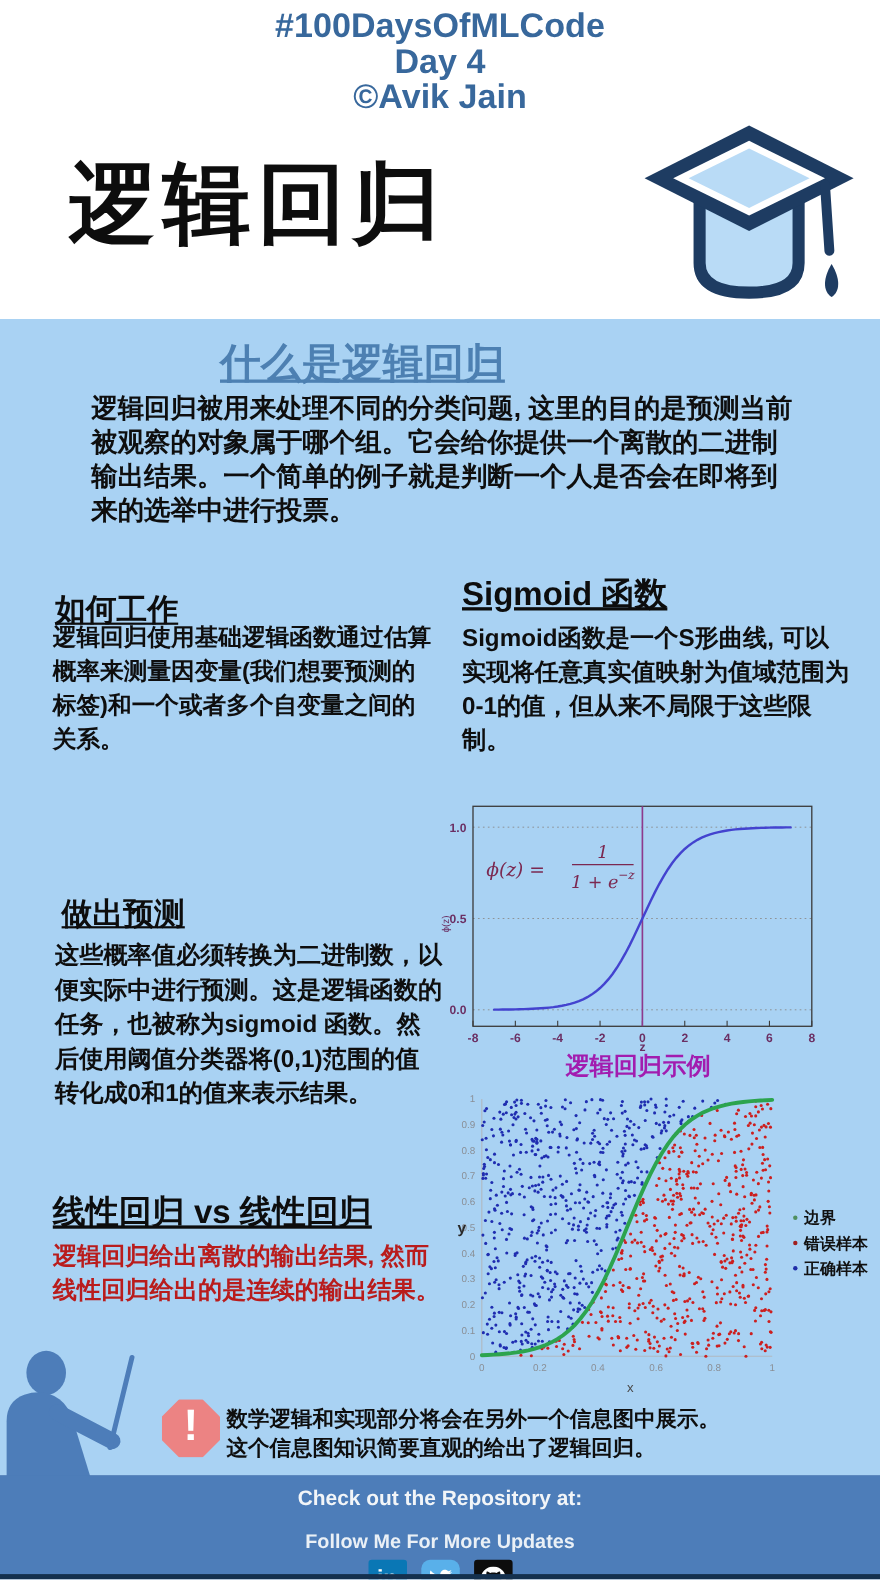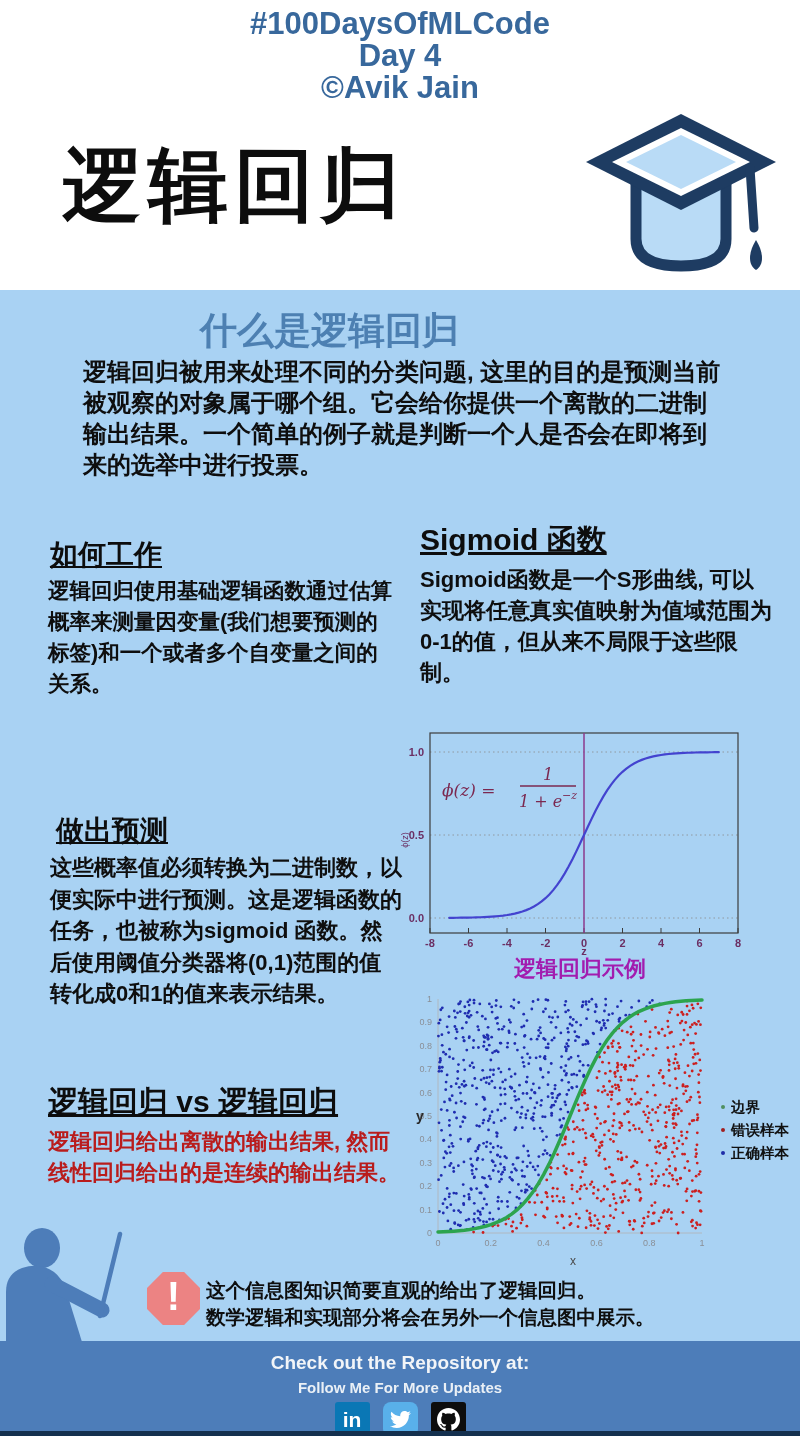--- a/index.html
+++ b/index.html
@@ -2,39 +2,39 @@
 <html><head>
 <meta charset="utf-8">
 <style>
   html,body{margin:0;padding:0;}
   body{font-family:"Liberation Sans","DejaVu Sans",sans-serif;}
   .page{position:relative;width:800px;height:1436px;background:#ffffff;overflow:hidden;}
   .abs{position:absolute;}
   .blue-bg{top:290px;left:0;width:800px;height:1051px;background:#a9d2f3;}
   .top-meta{top:8px;left:0;width:800px;text-align:center;color:#38689c;font-weight:700;font-size:31px;line-height:32px;}
   .main-title{left:62px;top:146px;font-size:80px;font-weight:900;color:#0d0d0d;letter-spacing:6px;line-height:1;}
-  .intro-heading{top:306px;left:0;width:659px;text-align:center;font-size:37px;font-weight:700;color:#4d80b2;}
+  .intro-heading{top:306px;left:0;width:659px;text-align:center;font-size:37px;font-weight:700;color:#4d80b2;text-decoration:underline;}
   .intro-body{left:83px;top:356px;width:640px;font-size:24px;font-weight:700;color:#0e0e0e;line-height:31px;}
   .sec-heading{font-weight:700;color:#0d0d0d;text-decoration:underline;}
   .how-heading{left:50px;top:536px;font-size:28px;}
-  .how-body{left:48px;top:576px;width:346px;font-size:21.5px;font-weight:700;line-height:31px;color:#0e0e0e;}
+  .how-body{left:48px;top:564px;width:346px;font-size:21.5px;font-weight:700;line-height:31px;color:#0e0e0e;}
   .sig-heading{left:420px;top:520px;font-size:30px;}
   .sig-body{left:420px;top:564px;width:354px;font-size:22px;font-weight:700;line-height:31px;color:#0e0e0e;}
   .pred-heading{left:56px;top:812px;font-size:28px;}
   .pred-body{left:50px;top:852px;width:352px;font-size:22px;font-weight:700;line-height:31.5px;color:#0e0e0e;}
   .chart-caption{left:400px;top:954px;width:360px;text-align:center;font-size:22px;font-weight:700;color:#a21caf;}
   .vs-heading{left:48px;top:1082px;font-size:30px;}
   .vs-body{left:48px;top:1126px;width:354px;font-size:22px;font-weight:700;line-height:31px;color:#b91c1c;}
   .octagon{left:147px;top:1272px;width:53px;height:53px;background:#ec8383;
     clip-path:polygon(30% 0%,70% 0%,100% 30%,100% 70%,70% 100%,30% 100%,0% 70%,0% 30%);
     display:flex;align-items:center;justify-content:center;color:#ffffff;font-size:40px;font-weight:900;}
   .note{left:206px;top:1277px;width:480px;font-size:19.5px;font-weight:700;color:#0e0e0e;line-height:27px;}
   .footer{top:1341px;left:0;width:800px;height:95px;background:#4d7db9;display:flex;flex-direction:column;align-items:center;}
   .repo-row{margin-top:11px;display:flex;gap:22px;font-size:19px;font-weight:700;color:#f2f5f8;}
-  .follow{margin-top:5px;font-size:15px;font-weight:700;color:#eaf0f6;}
+  .follow{margin-top:17px;font-size:18px;font-weight:700;color:#eaf0f6;}
   .icons{margin-top:6px;display:flex;gap:13px;}
   .icon-box{width:35px;height:35px;display:flex;align-items:center;justify-content:center;}
   .li{background:#0a77b5;border-radius:3px;color:#ffffff;font-weight:800;font-size:21px;}
   .tw{background:#59b0ea;border-radius:8px;}
   .gh{background:#0d0d0d;border-radius:3px;}
   .bottom-strip{top:1431px;left:0;width:800px;height:5px;background:#14304e;}
   svg text{font-family:"Liberation Sans","DejaVu Sans",sans-serif;}
   .formula-text{font-family:"DejaVu Serif","Liberation Serif",serif;font-style:italic;}
 </style>
 </head>
@@ -1286,36 +1286,36 @@
       <circle cx="270.27498227730393" cy="155.22268371935934" r="1.4" fill="#cc1f1f"></circle>
       <polyline points="35,249.04758777448032 40.28,248.8144087359689 45.56,248.5245019347634 50.84,248.16426461087337 56.120000000000005,247.716940243855 61.400000000000006,247.16194621367984 66.68,246.47409038432127 71.96000000000001,245.62267667068102 77.24000000000001,244.57051247391928 82.52,243.27285195318964 87.8,241.67634171020313 93.07999999999998,239.71808319730292 98.35999999999999,237.32499208739077 103.63999999999999,234.4137196754288 108.91999999999999,230.89150022198686 114.2,226.65838554599367 119.48,221.61139193333358 124.76,215.65106048647652 130.04000000000002,208.6907457016867 135.32000000000002,200.66851932620716 140.60000000000002,191.5608647092575 145.88000000000002,181.39639973589476 151.16000000000003,170.26693089762415 156.44000000000005,158.33261319468428 161.72000000000003,145.81834101508815 167.00000000000003,132.99999999999994 172.28000000000003,120.18165898491168 177.56000000000003,107.66738680531552 182.84000000000003,95.73306910237574 188.12000000000006,84.6036002641051 193.40000000000006,74.43913529074237 198.68000000000006,65.33148067379273 203.96000000000006,57.30925429831322 209.24000000000007,50.34893951352339 214.52000000000007,44.388608066666364 219.80000000000007,39.34161445400625 225.08000000000007,35.10849977801311 230.3600000000001,31.58628032457119 235.6400000000001,28.675007912609175 240.9200000000001,26.281916802697054 246.2000000000001,24.32365828979681 251.4800000000001,22.727148046810328 256.7600000000001,21.429487526080692 262.0400000000001,20.377323329318955 267.3200000000001,19.52590961567867 272.60000000000014,18.838053786320188 277.8800000000001,18.28305975614498 283.16000000000014,17.835735389126597 288.44000000000017,17.475498065236593 293.72000000000014,17.185591264031103 299.0000000000001,16.95241222551968" fill="none" stroke="#2ca44e" stroke-width="3.5" stroke-linecap="round"></polyline>
       <circle cx="320" cy="124" r="2" fill="#4f8f5f"></circle>
       <text x="328" y="129" font-size="14.5" fill="#111111" font-weight="bold">边界</text>
       <circle cx="320" cy="147" r="2" fill="#a02020"></circle>
       <text x="328" y="152" font-size="14.5" fill="#111111" font-weight="bold">错误样本</text>
       <circle cx="320" cy="170" r="2" fill="#1f2da8"></circle>
       <text x="328" y="175" font-size="14.5" fill="#111111" font-weight="bold">正确样本</text>
     </svg>
 
-  <h3 class="abs sec-heading vs-heading" style="margin:0;">逻辑回归 vs 逻辑回归</h3>
+  <h3 class="abs sec-heading vs-heading" style="margin:0;">线性回归 vs 线性回归</h3>
   <p class="abs vs-body" style="margin:0;">逻辑回归给出离散的输出结果, 然而线性回归给出的是连续的输出结果。</p>
 
   <svg class="abs" style="left:0px;top:1222px;" width="140" height="120" viewBox="0 0 140 120">
     <ellipse cx="42" cy="26" rx="18" ry="20" fill="#4d7db9"></ellipse>
     <path d="M6,120 L6,70 Q6,52 22,46 Q40,40 54,50 Q62,56 66,68 L82,120 Z" fill="#4d7db9"></path>
     <line x1="52" y1="62" x2="102" y2="88" stroke="#4d7db9" stroke-width="15" stroke-linecap="round"></line>
     <line x1="100" y1="94" x2="120" y2="12" stroke="#4d7db9" stroke-width="4.5" stroke-linecap="round"></line>
   </svg>
 
   <div class="abs octagon">
     <span style="margin-top:-4px;">!</span>
   </div>
   <div class="abs note">
+    <div>数学逻辑和实现部分将会在另外一个信息图中展示。</div>
     <div>这个信息图知识简要直观的给出了逻辑回归。</div>
-    <div>数学逻辑和实现部分将会在另外一个信息图中展示。</div>
   </div>
 
   <div class="abs footer">
     <div class="repo-row">
       <span>Check out the Repository at:</span>
     </div>
     <div class="follow">Follow Me For More Updates</div>
     <div class="icons">
       <div class="icon-box li">
         <span>in</span>

